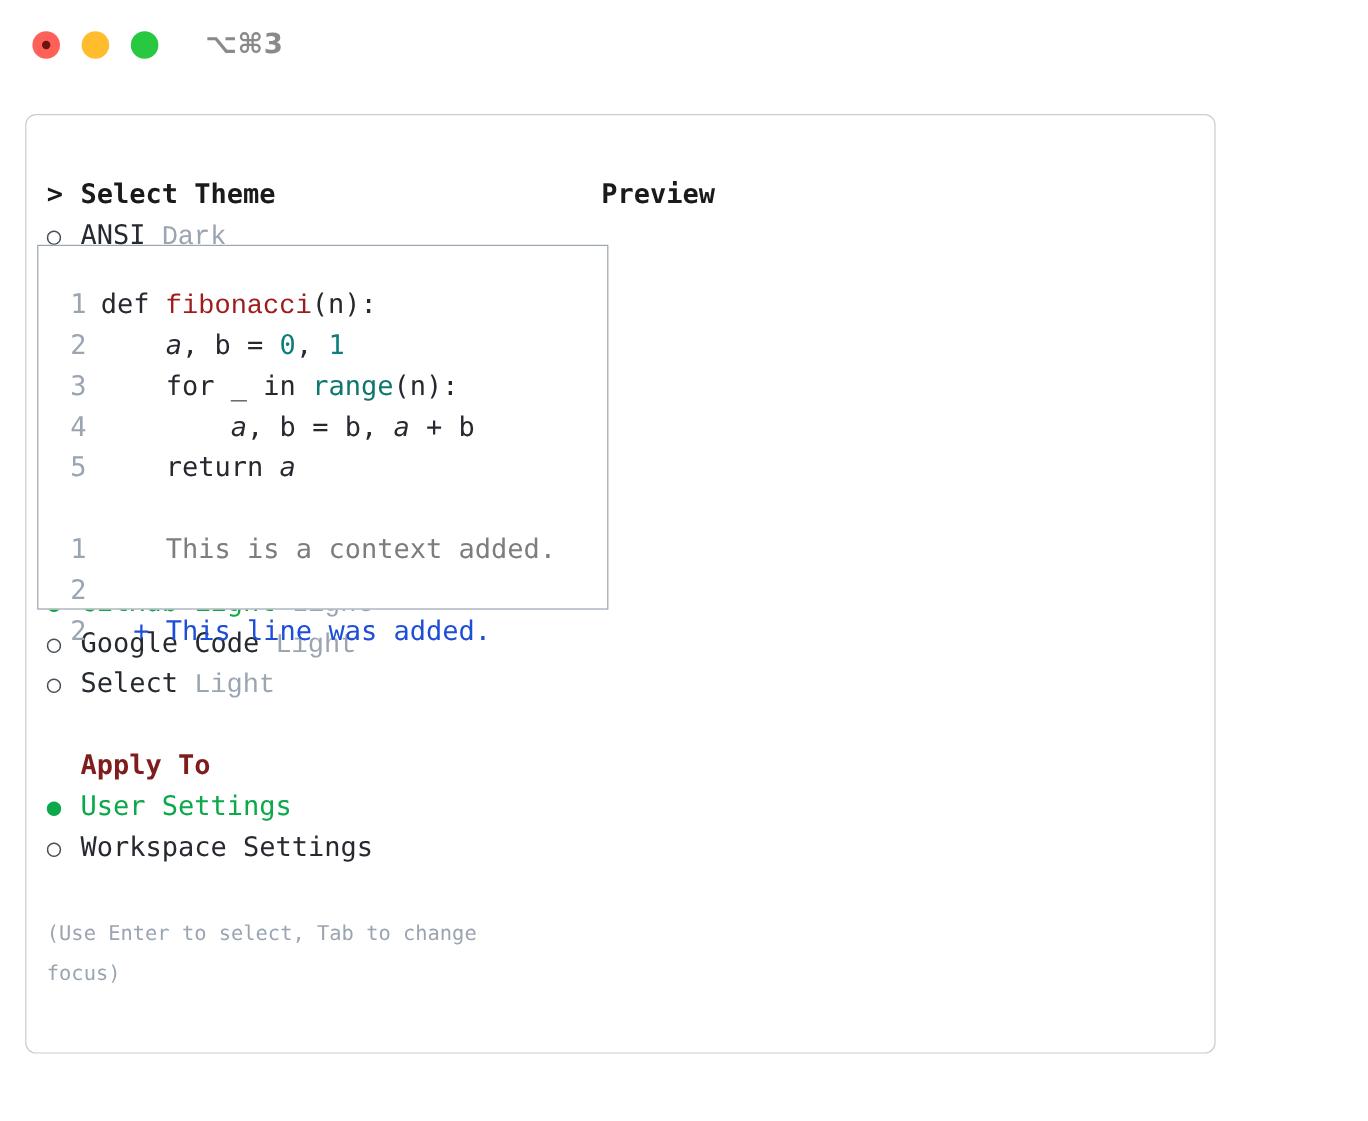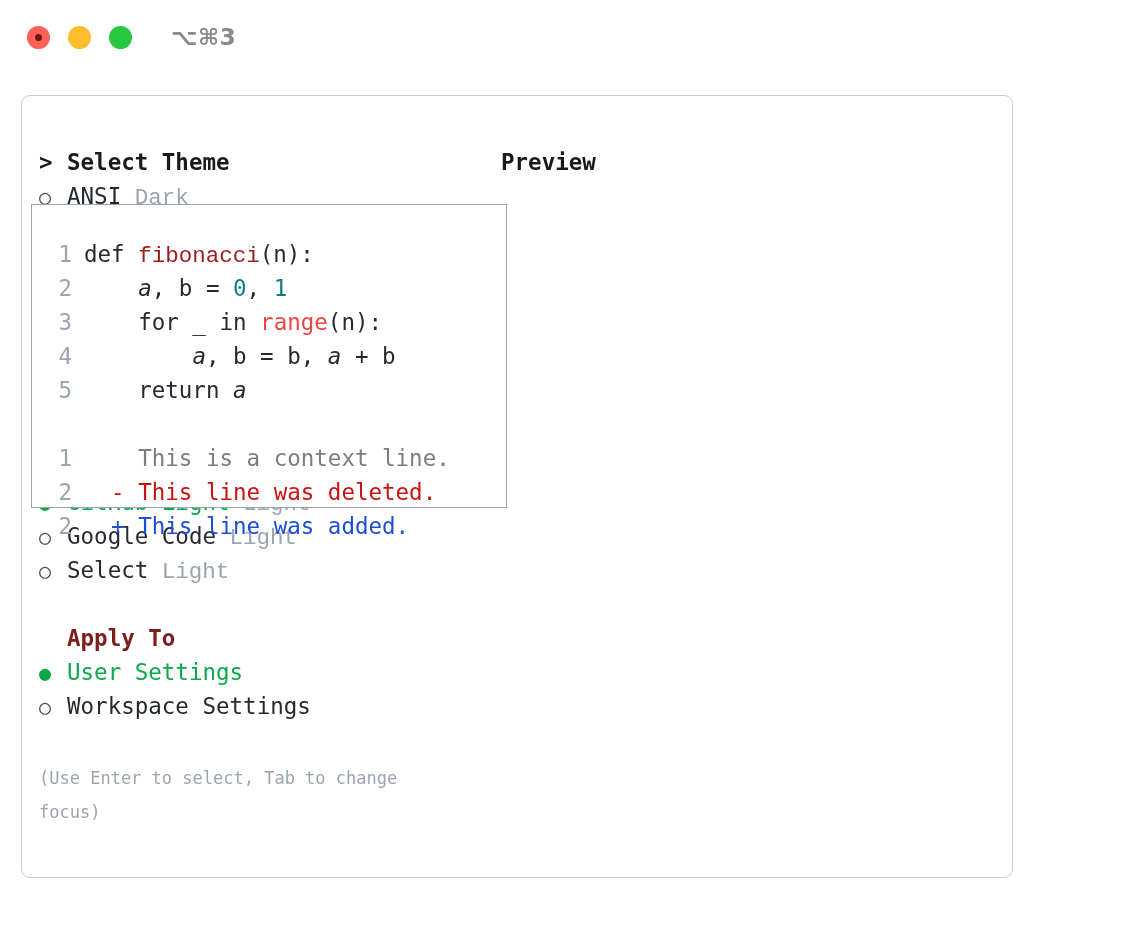--- a/index.html
+++ b/index.html
@@ -173,21 +173,21 @@
     text-align: right;
     color: #9aa5b1;
     margin-right: 12px;
   }
 
   .blank-line { height: 34px; }
 
   .tok-plain  { color: #262a30; }
   .tok-func   { color: #9e1b1b; font-family: Liberation Mono, monospace; }
   .tok-num    { color: #0d7e7e; }
-  .tok-builtin{ color: #ef4444; }
+  .tok-builtin{ color: #0f766e; }
   .tok-var    { color: #262a30; font-style: italic; }
 
   .diff-context { color: #7d7d7d; }
   .diff-del     { color: #cc1111; }
   .diff-add     { color: #1d4ed8; }
 </style>
 </head>
 <body>
 
 <div class="window">
@@ -247,20 +247,20 @@
     <div class="code-box">
       <div id="code-lines">
           <div class="code-line"><span class="lineno">1</span><span class="tok-plain">def </span><span class="tok-func">fibonacci</span><span class="tok-plain">(n):</span></div>
           <div class="code-line"><span class="lineno">2</span><span class="tok-plain">    </span><span class="tok-var">a</span><span class="tok-plain">, b = </span><span class="tok-num">0</span><span class="tok-plain">, </span><span class="tok-num">1</span></div>
           <div class="code-line"><span class="lineno">3</span><span class="tok-plain">    for _ in </span><span class="tok-builtin">range</span><span class="tok-plain">(n):</span></div>
           <div class="code-line"><span class="lineno">4</span><span class="tok-plain">        </span><span class="tok-var">a</span><span class="tok-plain">, b = b, </span><span class="tok-var">a</span><span class="tok-plain"> + b</span></div>
           <div class="code-line"><span class="lineno">5</span><span class="tok-plain">    return </span><span class="tok-var">a</span></div>
         </div>
       <div class="blank-line"></div>
       <div id="diff-lines">
-          <div class="code-line"><span class="lineno">1</span><span class="diff-context">    This is a context line.</span></div>
-          <div class="code-line"><span class="lineno">2</span><span class="diff-del">  - This line was deleted.</span></div>
+          <div class="code-line"><span class="lineno">1</span><span class="diff-context">    This is a context added.</span></div>
+          <div class="code-line"><span class="lineno">2</span></div>
           <div class="code-line"><span class="lineno">2</span><span class="diff-add">  + This line was added.</span></div>
         </div>
     </div>
 
   </div>
 </div>
 
 </body></html>

